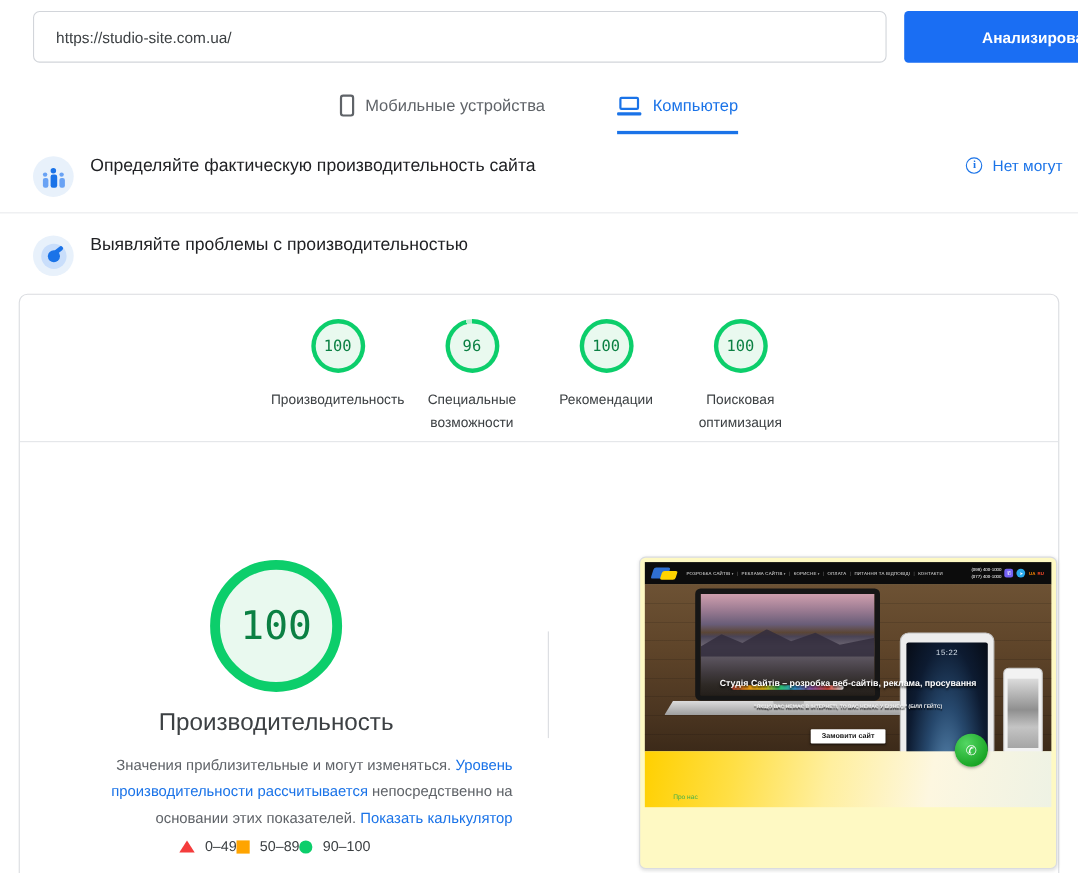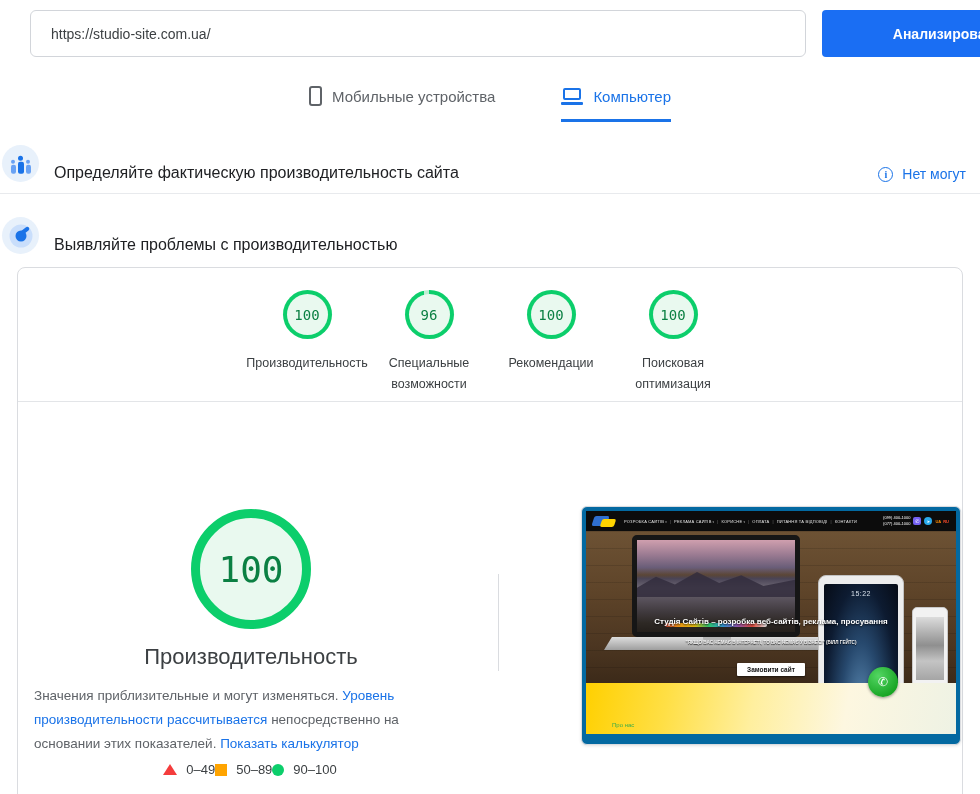--- a/index.html
+++ b/index.html
@@ -21,21 +21,21 @@
   
   .tabs{ position:absolute; top:86px; left:0; width:100%; display:flex; justify-content:center; gap:66px; }
   .tab{ display:flex; align-items:center; gap:10px; font-size:15px; color:#5f6368; padding-bottom:13px; border-bottom:3px solid transparent; cursor:pointer; }
   .tab.active{ color:#1a73e8; border-bottom-color:#1a73e8; }
   .icon-phone{ width:13px; height:20px; border:2px solid #5f6368; border-radius:3px; display:inline-block; }
   .icon-laptop{ width:22px; height:17px; position:relative; display:inline-block; }
   .icon-laptop i{ position:absolute; left:2px; top:0; width:18px; height:12px; border:2px solid #1a73e8; border-radius:2px; }
   .icon-laptop:after{ content:""; position:absolute; left:0; bottom:0; width:22px; height:2.5px; background:#1a73e8; border-radius:1px; }
 
   
-  .sect-row{ position:absolute; left:2px; right:14px; height:40px; display:flex; align-items:flex-end; }
+  .sect-row{ position:absolute; left:30px; right:14px; height:40px; display:flex; align-items:flex-start; }
   .row-field{ top:142px; }
   .row-lab{ top:214px; }
   .sect-icon{ width:37px; height:37px; border-radius:50%; background:#e8f1fb; position:relative; flex:0 0 auto; }
   .people{ display:flex; align-items:flex-end; gap:2px; position:absolute; left:50%; top:50%; transform:translate(-50%,-46%); }
   .person{ display:flex; flex-direction:column; align-items:center; gap:1px; }
   .person .head{ width:4px; height:4px; border-radius:50%; }
   .person .body{ width:5px; border-radius:2px; }
   .p-side .head{ background:#69a2f4; } .p-side .body{ background:#69a2f4; height:9px; }
   .p-mid .head{ background:#1a73e8; width:5px; height:5px; } .p-mid .body{ background:#1a73e8; height:12px; width:6px; }
   .gauge-mid{ position:absolute; left:50%; top:50%; width:23px; height:23px; border-radius:50%; background:#c9defb; transform:translate(-50%,-50%); }
@@ -52,31 +52,31 @@
   .scores-row{ position:absolute; top:22px; left:0; width:100%; display:flex; justify-content:center; }
   .score-col{ width:122px; display:flex; flex-direction:column; align-items:center; cursor:pointer; }
   .ring{ width:49px; height:49px; border-radius:50%; background:conic-gradient(#0cce6b var(--pct,100%), #bdeed3 0); display:flex; align-items:center; justify-content:center; }
   .ring-inner{ width:41px; height:41px; border-radius:50%; background:#e9f9ef; display:flex; align-items:center; justify-content:center; font-family:"DejaVu Sans Mono",monospace; font-size:14px; color:#0b8043; }
   .score-label{ margin-top:14px; font-size:12.5px; color:#3c4043; text-align:center; line-height:1.65; }
   .card-divider{ position:absolute; top:133px; left:0; right:0; height:1px; background:#e3e5e8; }
 
   .big-ring{ position:absolute; left:173px; top:241px; width:120px; height:120px; border-radius:50%; border:9px solid #0cce6b; background:#e9f9ef; display:flex; align-items:center; justify-content:center; }
   .big-score{ font-family:"DejaVu Sans Mono",monospace; font-size:36px; color:#0b8043; }
   .perf-title{ position:absolute; left:83px; top:376px; width:300px; text-align:center; font-size:22px; color:#3c4043; }
-  .perf-desc{ position:absolute; left:16px; top:416px; width:432px; text-align:left; font-size:13.5px; line-height:1.78; color:#5f6368; }
+  .perf-desc{ position:absolute; left:16px; top:416px; width:432px; text-align:right; font-size:13.5px; line-height:1.78; color:#5f6368; }
   .perf-desc a{ color:#1a73e8; text-decoration:none; cursor:pointer; }
   .legend{ position:absolute; left:16px; top:494px; width:432px; display:flex; justify-content:center; }
   .legend-item{ display:flex; align-items:center; gap:9px; font-size:13px; color:#3c4043; }
   .shape-triangle{ width:0; height:0; border-left:7px solid transparent; border-right:7px solid transparent; border-bottom:11px solid #f43c3c; }
   .shape-square{ width:12px; height:12px; background:#ffa400; }
   .shape-circle{ width:12px; height:12px; border-radius:50%; background:#0cce6b; }
   .vdivider{ position:absolute; left:480px; top:306px; width:1px; height:97px; background:#dadce0; }
 
   
-  .thumb{ position:absolute; left:563px; top:238px; width:380px; height:239px; background:#0369a1; border:1px solid #dadce0; border-radius:6px; box-shadow:0 1px 3px rgba(60,64,67,.15); padding:4px; }
+  .thumb{ position:absolute; left:563px; top:238px; width:380px; height:284px; background:#fef9c3; border:1px solid #dadce0; border-radius:6px; box-shadow:0 1px 3px rgba(60,64,67,.15); padding:4px; }
   .shot{ position:relative; width:370px; height:223px; overflow:hidden; }
   .p-header{ height:20px; background:#0c0c0c; display:flex; align-items:center; padding:0 7px; gap:7px; }
   .p-logo{ position:relative; width:24px; height:13px; flex:0 0 auto; }
   .p-logo .l-blue{ position:absolute; left:0; top:1px; width:15px; height:10px; background:#2f6fd0; transform:skewX(-18deg); border-radius:2px; }
   .p-logo .l-yellow{ position:absolute; left:8px; top:4px; width:14px; height:8px; background:#ffd400; transform:skewX(-18deg); border-radius:2px; }
   .p-nav{ display:flex; align-items:center; white-space:nowrap; font-size:4px; letter-spacing:.2px; color:#e3e3e3; }
   .p-nav span + span:before{ content:"|"; color:#7a7a7a; margin:0 3px; }
   .p-nav span.caret:after{ content:" ▾"; font-size:3px; color:#bbb; }
   .p-right{ margin-left:auto; display:flex; align-items:center; gap:3px; }
   .p-phones{ font-size:4px; color:#fff; text-align:left; line-height:1.5; white-space:nowrap; }

